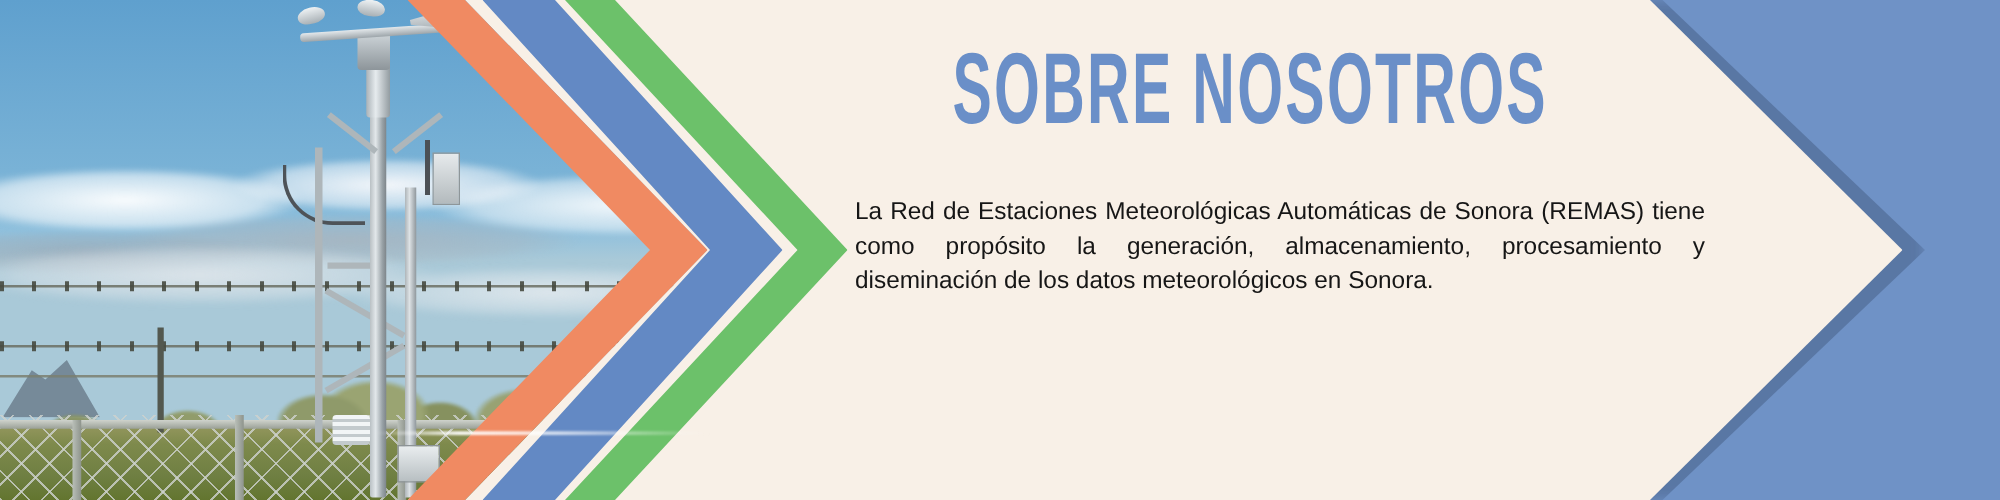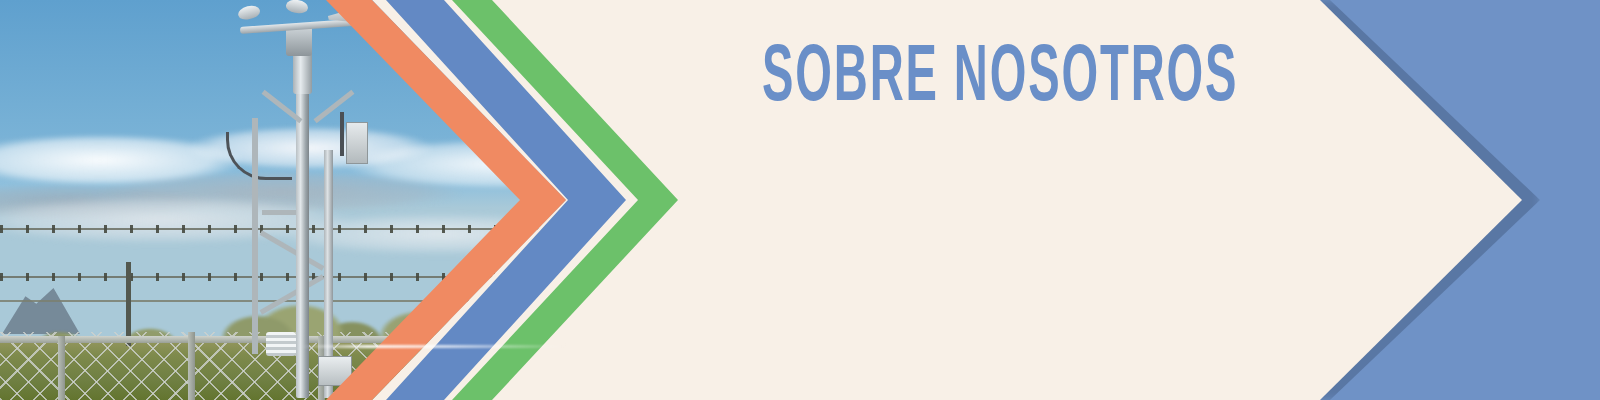--- a/index.html
+++ b/index.html
@@ -293,17 +293,18 @@
     </div>
   </div>
 
   <div class="chev chev-orange"></div>
   <div class="chev chev-blue"></div>
   <div class="chev chev-green"></div>
 
   <div class="content">
     <div class="title">SOBRE NOSOTROS</div>
     <div class="body-text">
+      <p class="para">La Red de Estaciones Meteorológicas Automáticas de Sonora (REMAS) tiene como propósito la generación, almacenamiento, procesamiento y diseminación de los datos meteorológicos en Sonora.</p>
     </div>
   </div>
 
   <div class="streak"></div>
 </div>
 
 </body></html>

